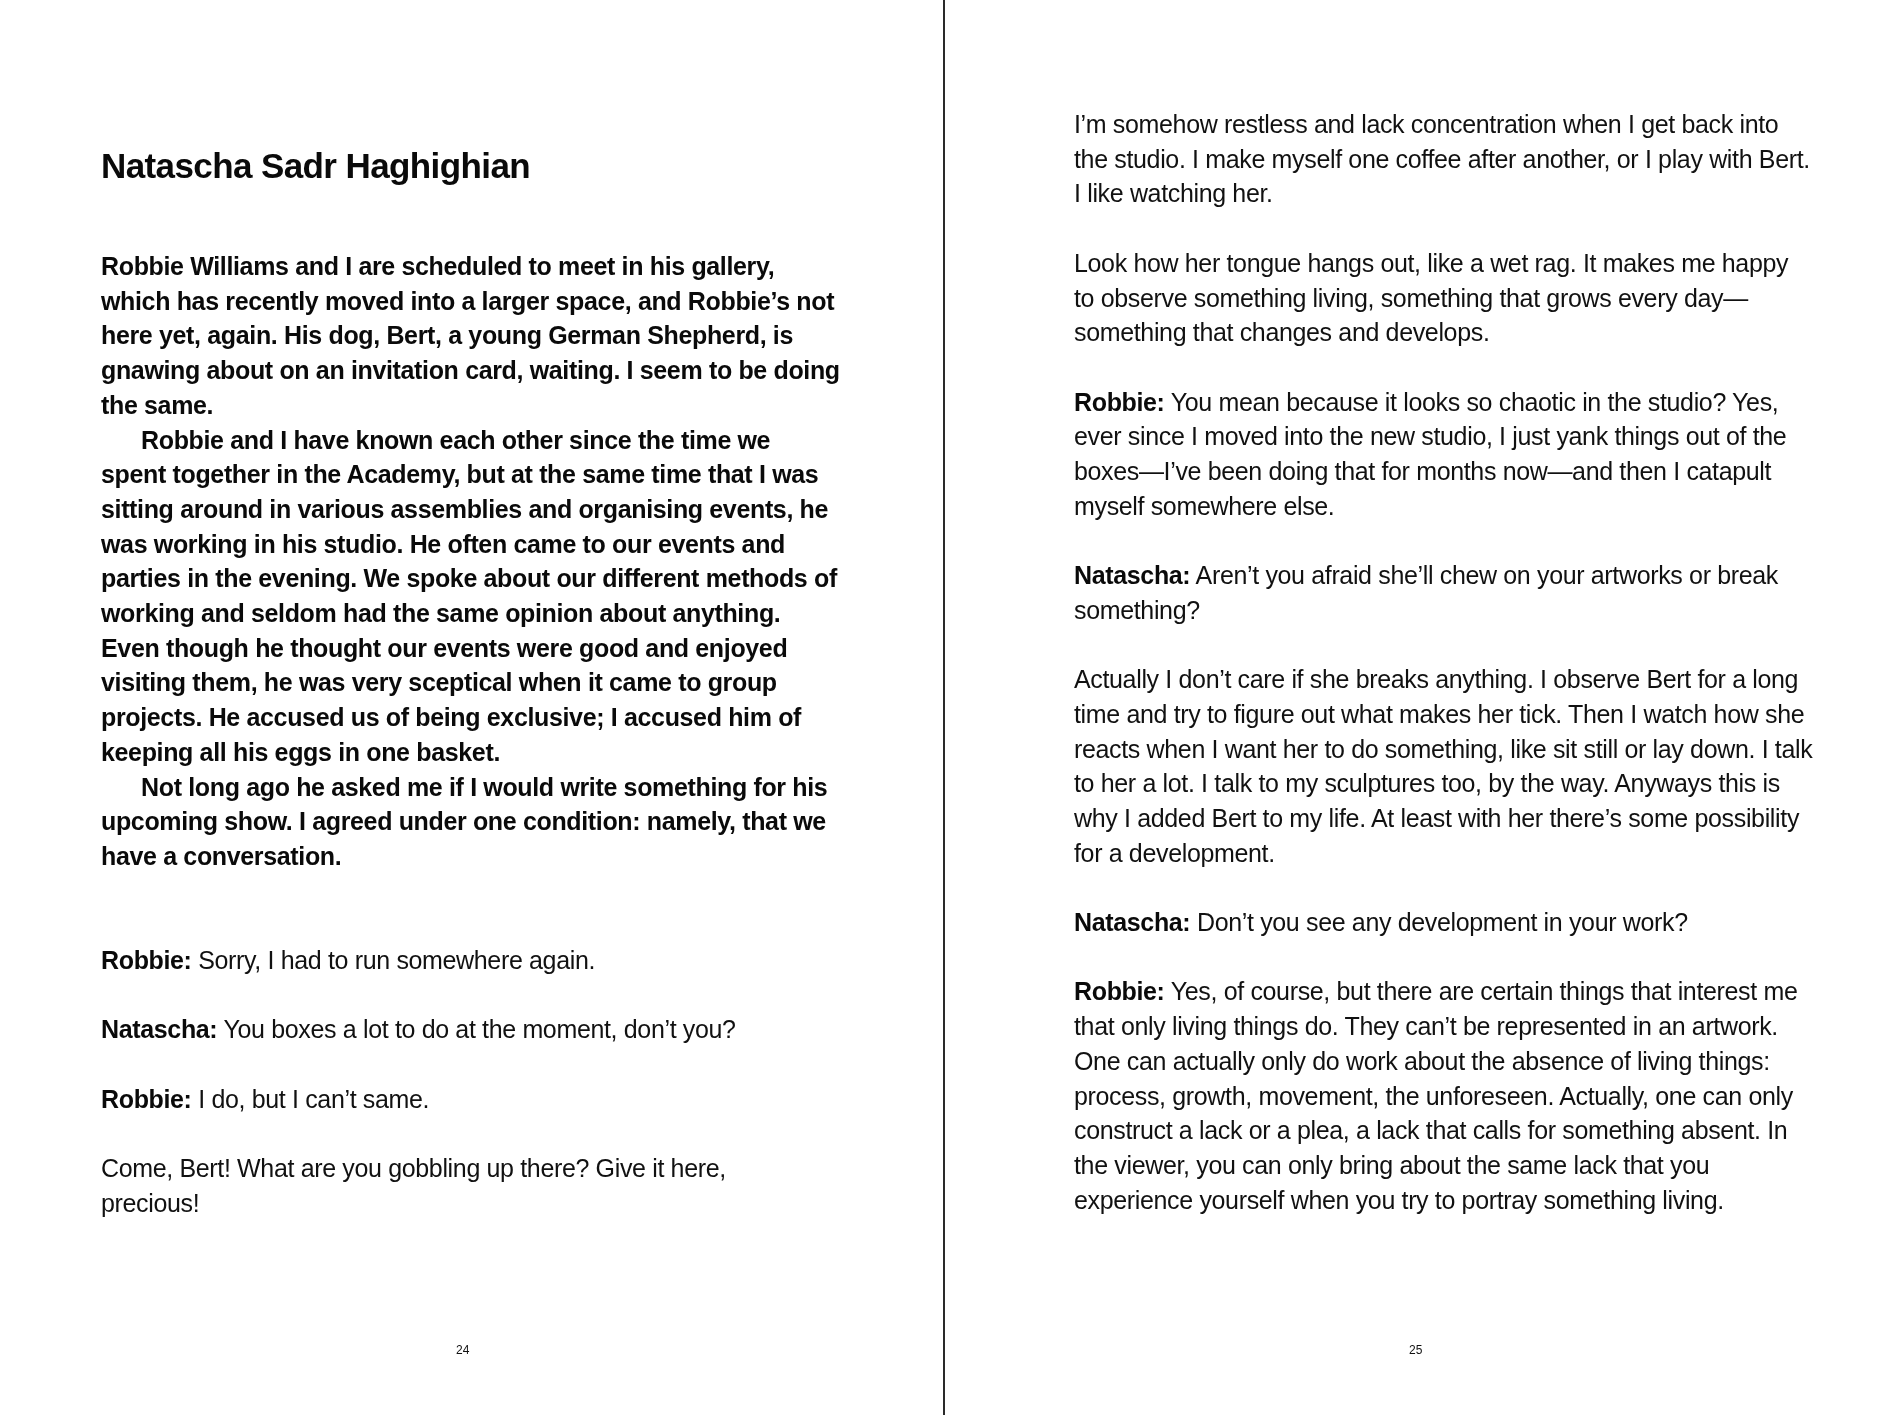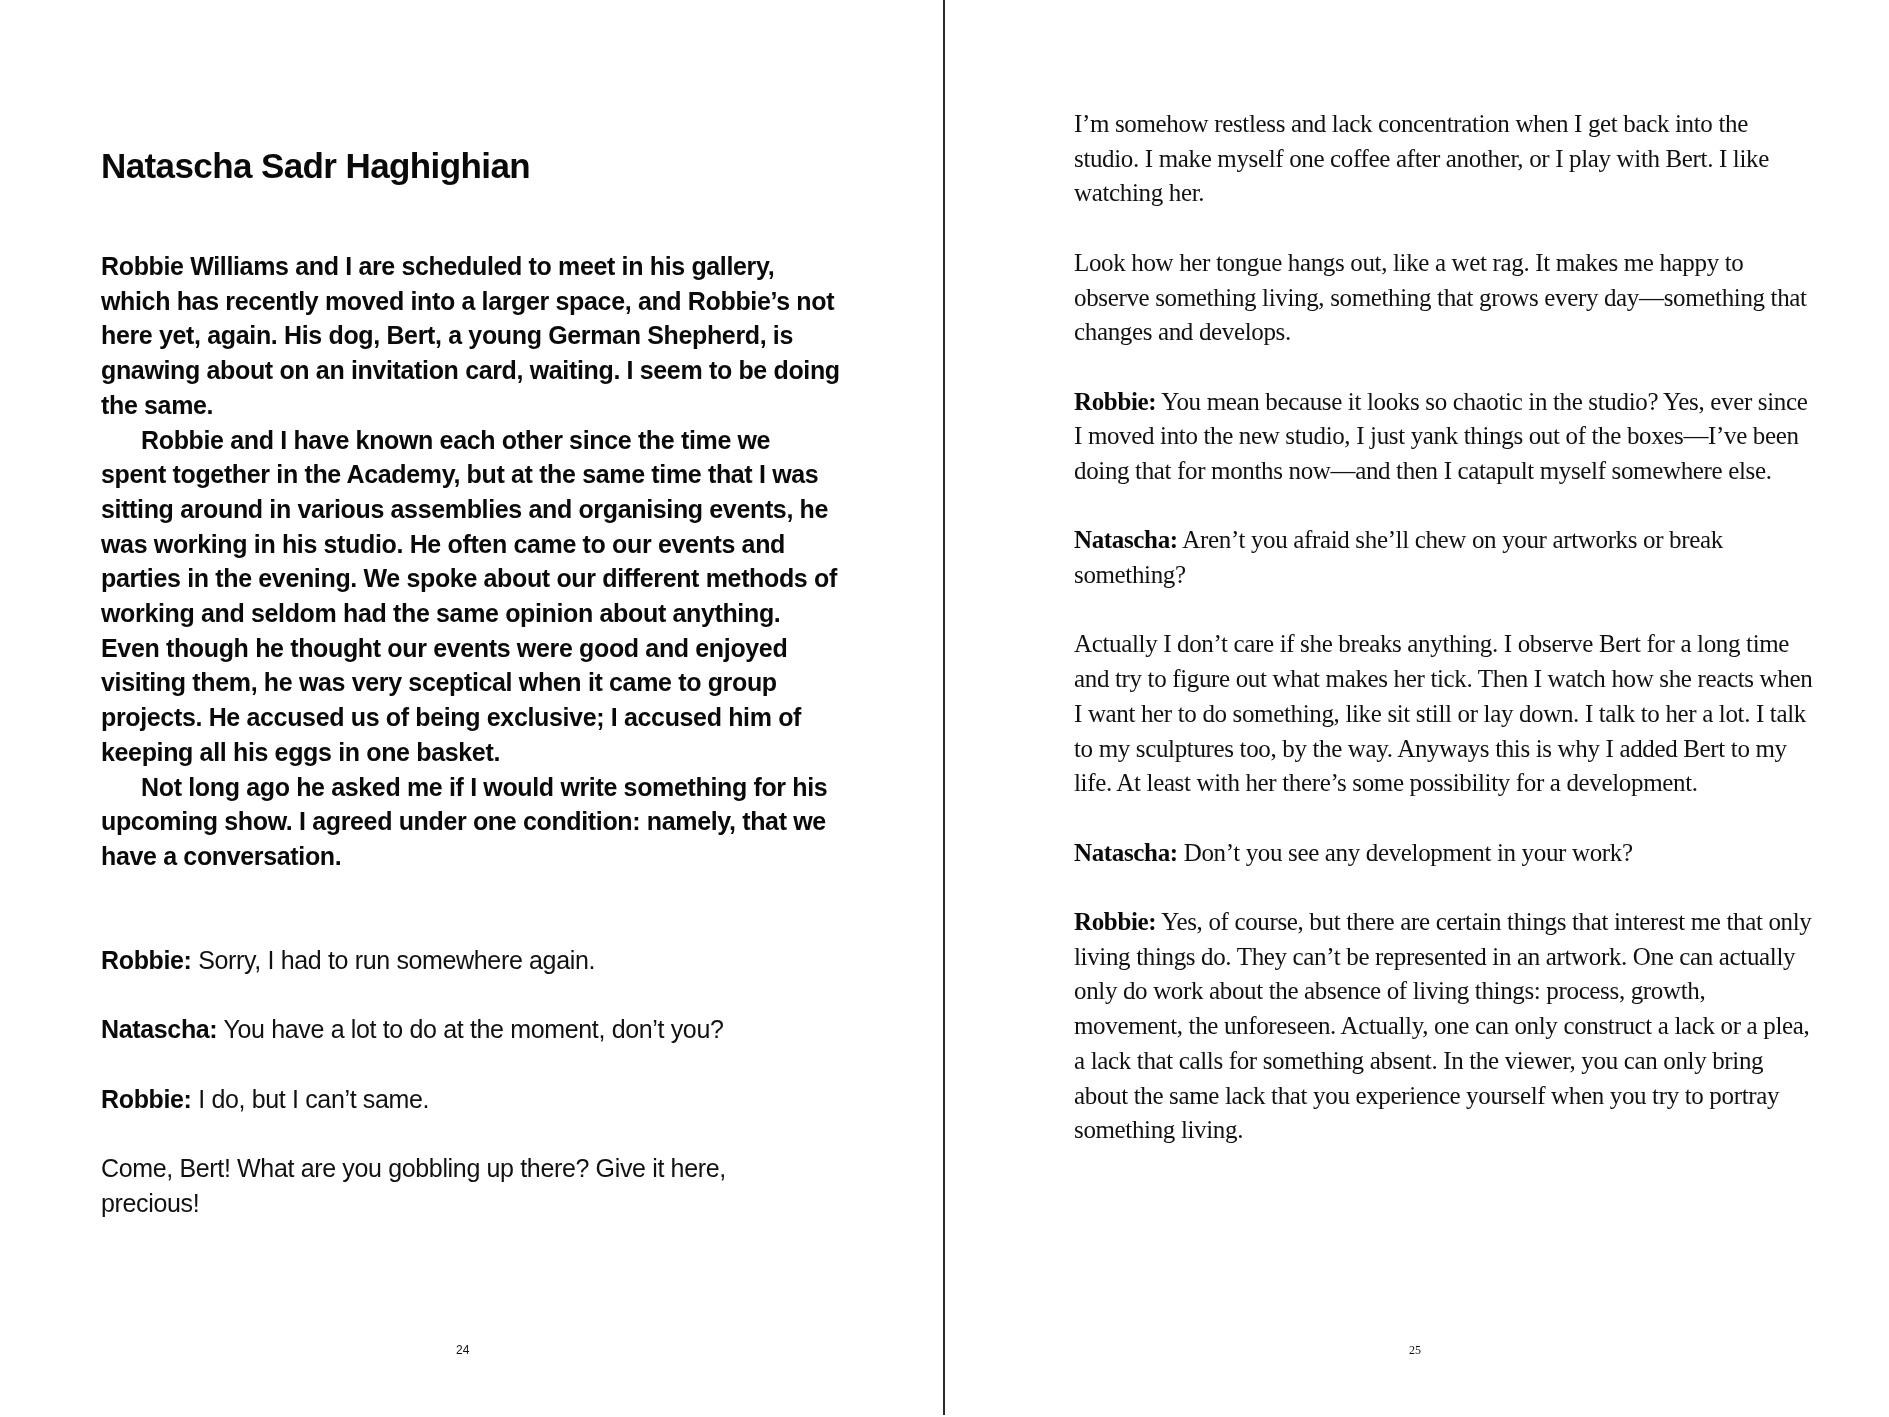--- a/index.html
+++ b/index.html
@@ -1,20 +1,20 @@
 <!DOCTYPE html>
 <html><head>
 <meta charset="utf-8">
 <style>
   html, body { margin: 0; padding: 0; background: #ffffff; }
   body { width: 1889px; height: 1417px; position: relative; overflow: hidden;
          font-family: "Liberation Sans", sans-serif; color: #111111; }
   .page { position: absolute; top: 0; height: 1417px; }
   .page-left { left: 0; width: 944px; }
-  .page-right { left: 946px; width: 943px; font-family: Liberation Serif, serif; }
+  .page-right { left: 946px; width: 943px; }
   .divider { position: absolute; left: 943px; top: 0; width: 2px; height: 1415px; background: #2a2a2a; }
   .title { position: absolute; left: 101px; top: 100px; width: 760px; margin: 0;
            font-size: 35px; line-height: 44px; font-weight: bold; letter-spacing: -0.6px; color: #0a0a0a; }
   .col { position: absolute; font-size: 25px; line-height: 34.7px; letter-spacing: -0.35px; }
   .col-left { left: 101px; top: 249px; width: 740px; }
   .col-right { left: 128px; top: 107px; width: 740px; }
   .intro { font-weight: bold; margin: 0; color: #0a0a0a; }
   .intro p { margin: 0; }
   .intro p.indent { text-indent: 40px; }
   .dialog { margin: 0; }
@@ -36,21 +36,21 @@
 
   <div class="col col-left">
     <div class="intro">
       <p>Robbie Williams and I are scheduled to meet in his gallery, which has recently moved into a larger space, and Robbie’s not here yet, again. His dog, Bert, a young German Shepherd, is gnawing about on an invitation card, waiting. I seem to be doing the same.</p>
       <p class="indent">Robbie and I have known each other since the time we spent together in the Academy, but at the same time that I was sitting around in various assemblies and organising events, he was working in his studio. He often came to our events and parties in the evening. We spoke about our different methods of working and seldom had the same opinion about anything. Even though he thought our events were good and enjoyed visiting them, he was very sceptical when it came to group projects. He accused us of being exclusive; I accused him of keeping all his eggs in one basket.</p>
       <p class="indent">Not long ago he asked me if I would write something for his upcoming show. I agreed under one condition: namely, that we have a conversation.</p>
     </div>
     <div class="gap2"></div>
     <div class="dialog">
       <p><span class="speaker">Robbie:</span><span> Sorry, I had to run somewhere again.</span></p>
-      <p><span class="speaker">Natascha:</span><span> You have a lot to do at the moment, don’t you?</span></p>
+      <p><span class="speaker">Natascha:</span><span> You boxes a lot to do at the moment, don’t you?</span></p>
       <p><span class="speaker">Robbie:</span><span> I do, but I can’t same.</span></p>
       <p style="width:640px"><span class="speaker"></span><span>Come, Bert! What are you gobbling up there? Give it here, precious!</span></p>
     </div>
   </div>
 
   <div class="folio folio-left">24</div>
 </div>
 
 <div class="divider"></div>
 

